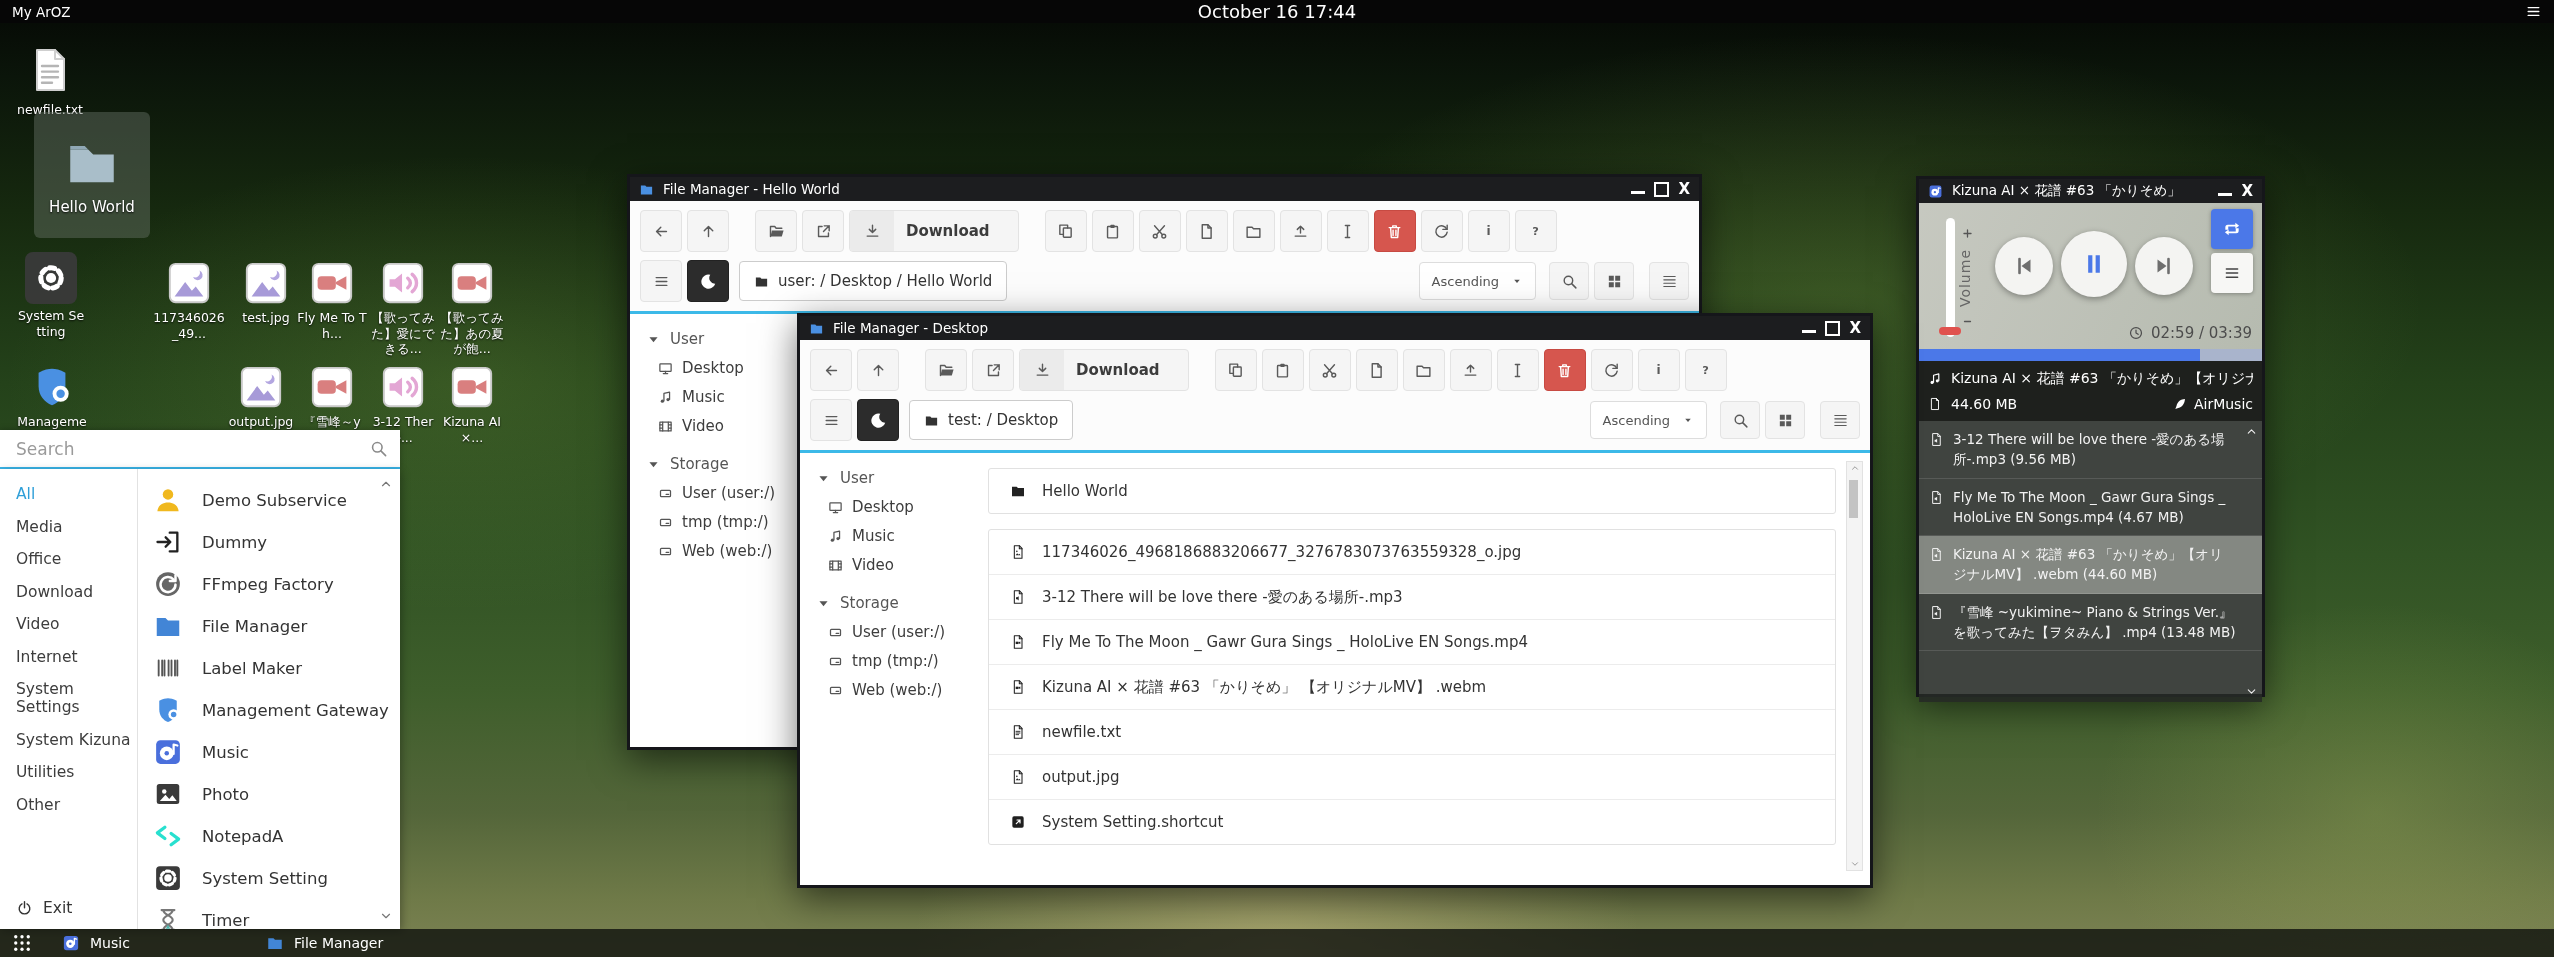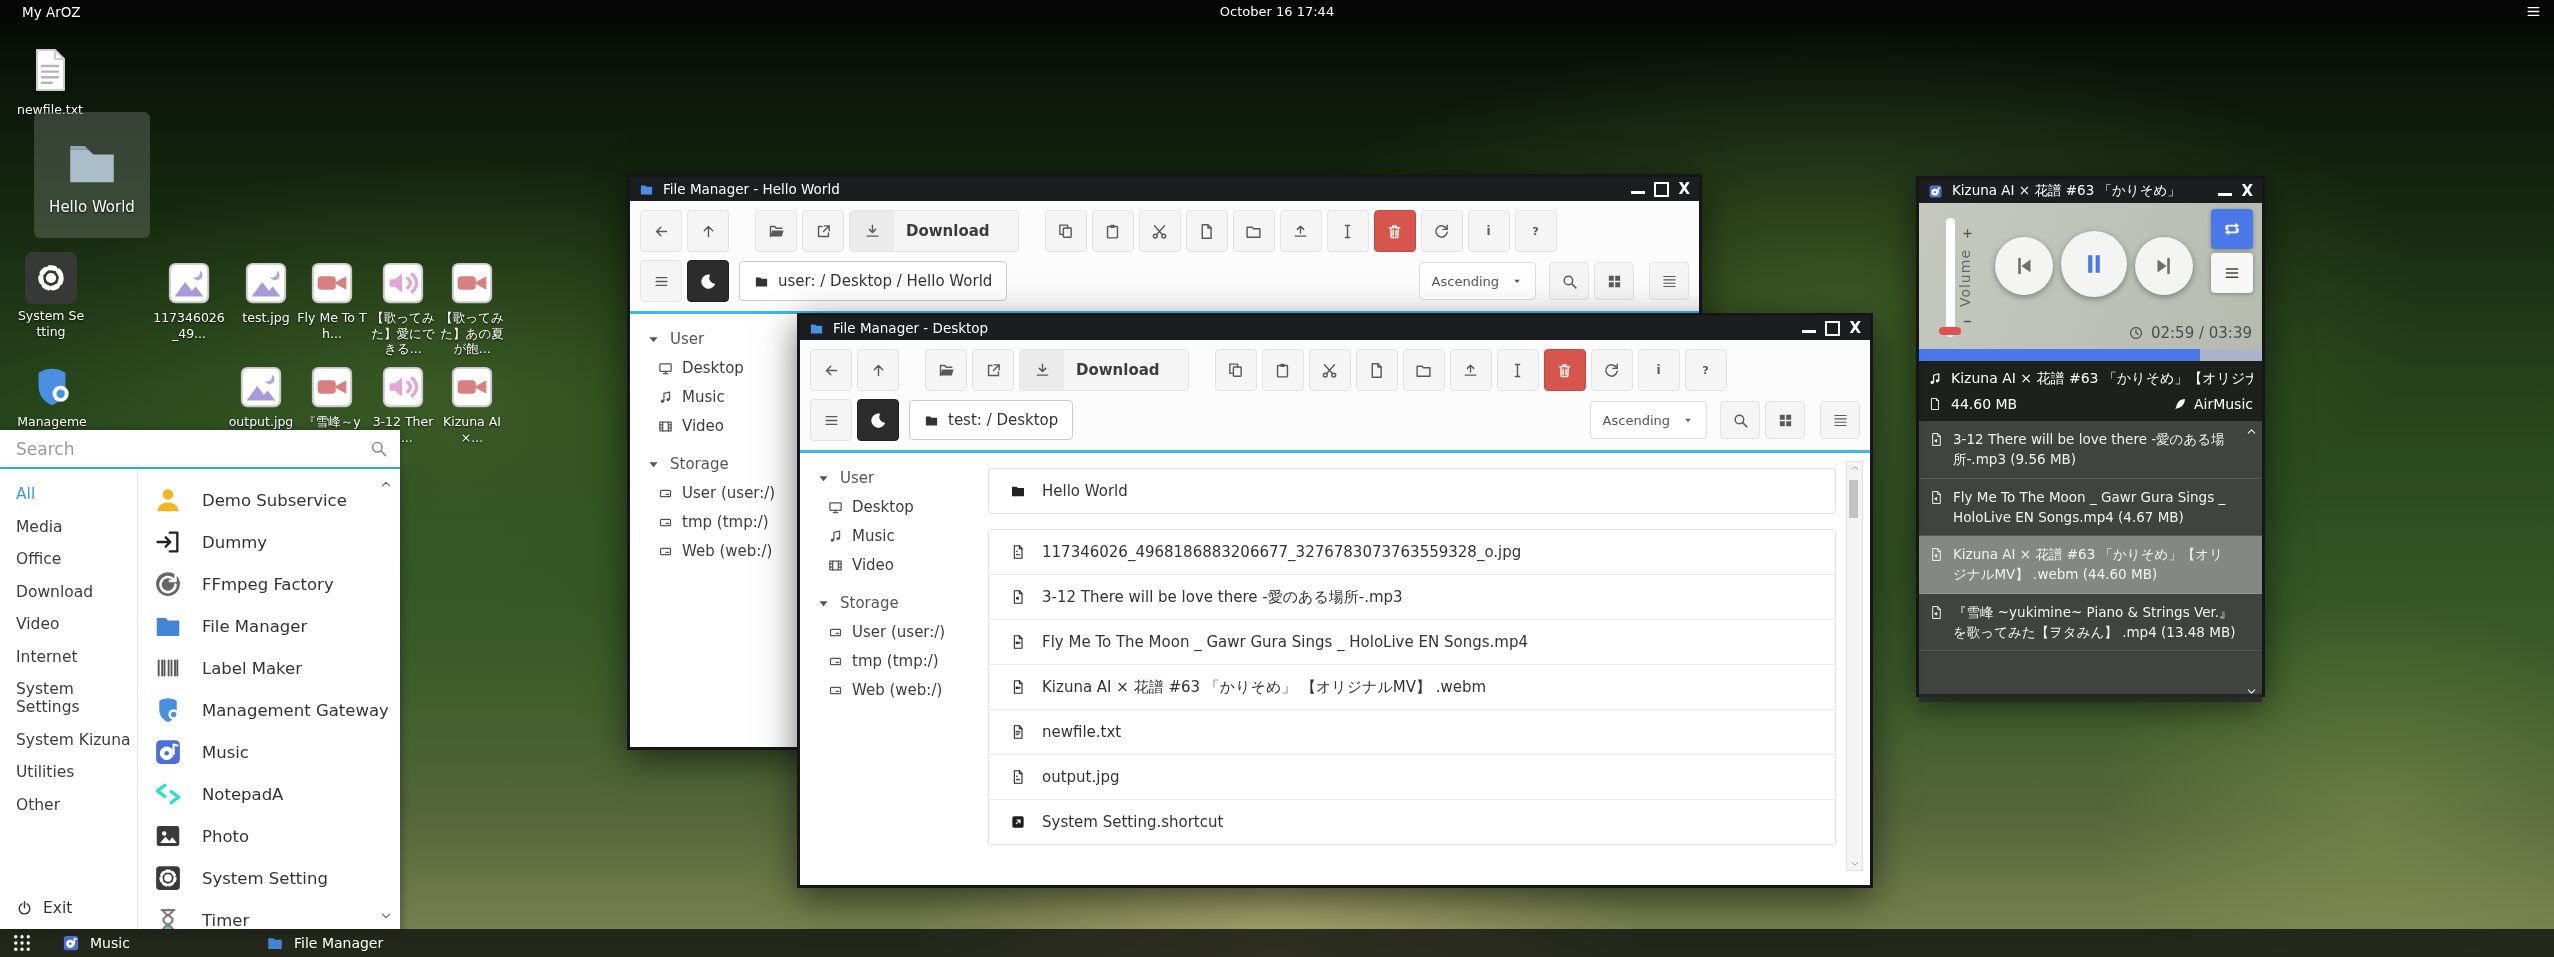--- a/index.html
+++ b/index.html
@@ -9,22 +9,22 @@
     background:
       radial-gradient(ellipse 700px 350px at 18% 40%, rgba(130,170,70,.22), transparent 65%),
       radial-gradient(ellipse 900px 420px at 72% 32%, rgba(150,190,85,.25), transparent 65%),
       radial-gradient(ellipse 520px 420px at 50% 100%, rgba(200,190,130,.55), transparent 70%),
       radial-gradient(ellipse 400px 300px at 93% 85%, rgba(160,180,90,.3), transparent 70%),
       linear-gradient(180deg,#050804 0%,#0b150a 8%,#16290f 22%,#24421a 40%,#315324 58%,#3e5e2b 72%,#54663a 85%,#6f7a48 94%,#7d8355 100%);}
   .ic{fill:none;stroke:currentColor;stroke-width:2;stroke-linecap:round;stroke-linejoin:round;flex:none}
   
   .topbar{position:absolute;left:0;top:0;right:0;height:23px;background:#060606;color:#fff;
           display:flex;align-items:center;z-index:60}
-  .topbar .tb-title{margin-left:22px;font-size:13.5px}
-  .topbar .tb-clock{position:absolute;left:50%;transform:translateX(-50%);font-size:13px}
+  .topbar .tb-title{margin-left:12px;font-size:13.5px}
+  .topbar .tb-clock{position:absolute;left:50%;transform:translateX(-50%);font-size:18px}
   .topbar .tb-menu{position:absolute;right:12px;top:3px;color:#fff}
   
   .dicon{position:absolute;width:72px;display:flex;flex-direction:column;align-items:center;gap:4px;
          color:#fff;text-align:center;font-size:12.5px;line-height:1.25;text-shadow:0 1px 2px rgba(0,0,0,.9);z-index:3}
   .dicon .lbl{word-break:break-all;width:100%}
   .hw-box{position:absolute;left:34px;top:112px;width:116px;height:126px;background:rgba(105,115,105,.45);
           border-radius:6px;display:flex;flex-direction:column;align-items:center;justify-content:center;gap:6px;
           color:#fff;font-size:15px;text-shadow:0 1px 2px rgba(0,0,0,.9);z-index:3}
   .gearbox{width:52px;height:52px;border-radius:8px;background:#3a3a3aee;display:flex;align-items:center;justify-content:center}
   
@@ -552,32 +552,32 @@
         <span class="aicon">
           <svg class="ic" width="30" height="30">
             <use href="#ma"></use>
           </svg>
         </span>
         <span>Music</span>
       </div>
     <div class="app">
         <span class="aicon">
           <svg class="ic" width="30" height="30">
-            <use href="#na"></use>
+            <use href="#ph"></use>
           </svg>
         </span>
-        <span>NotepadA</span>
+        <span>Photo</span>
       </div>
     <div class="app">
         <span class="aicon">
           <svg class="ic" width="30" height="30">
-            <use href="#ph"></use>
+            <use href="#na"></use>
           </svg>
         </span>
-        <span>Photo</span>
+        <span>NotepadA</span>
       </div>
     <div class="app">
         <span class="aicon">
           <svg class="ic" width="30" height="30">
             <use href="#ga"></use>
           </svg>
         </span>
         <span>System Setting</span>
       </div>
     <div class="app">

